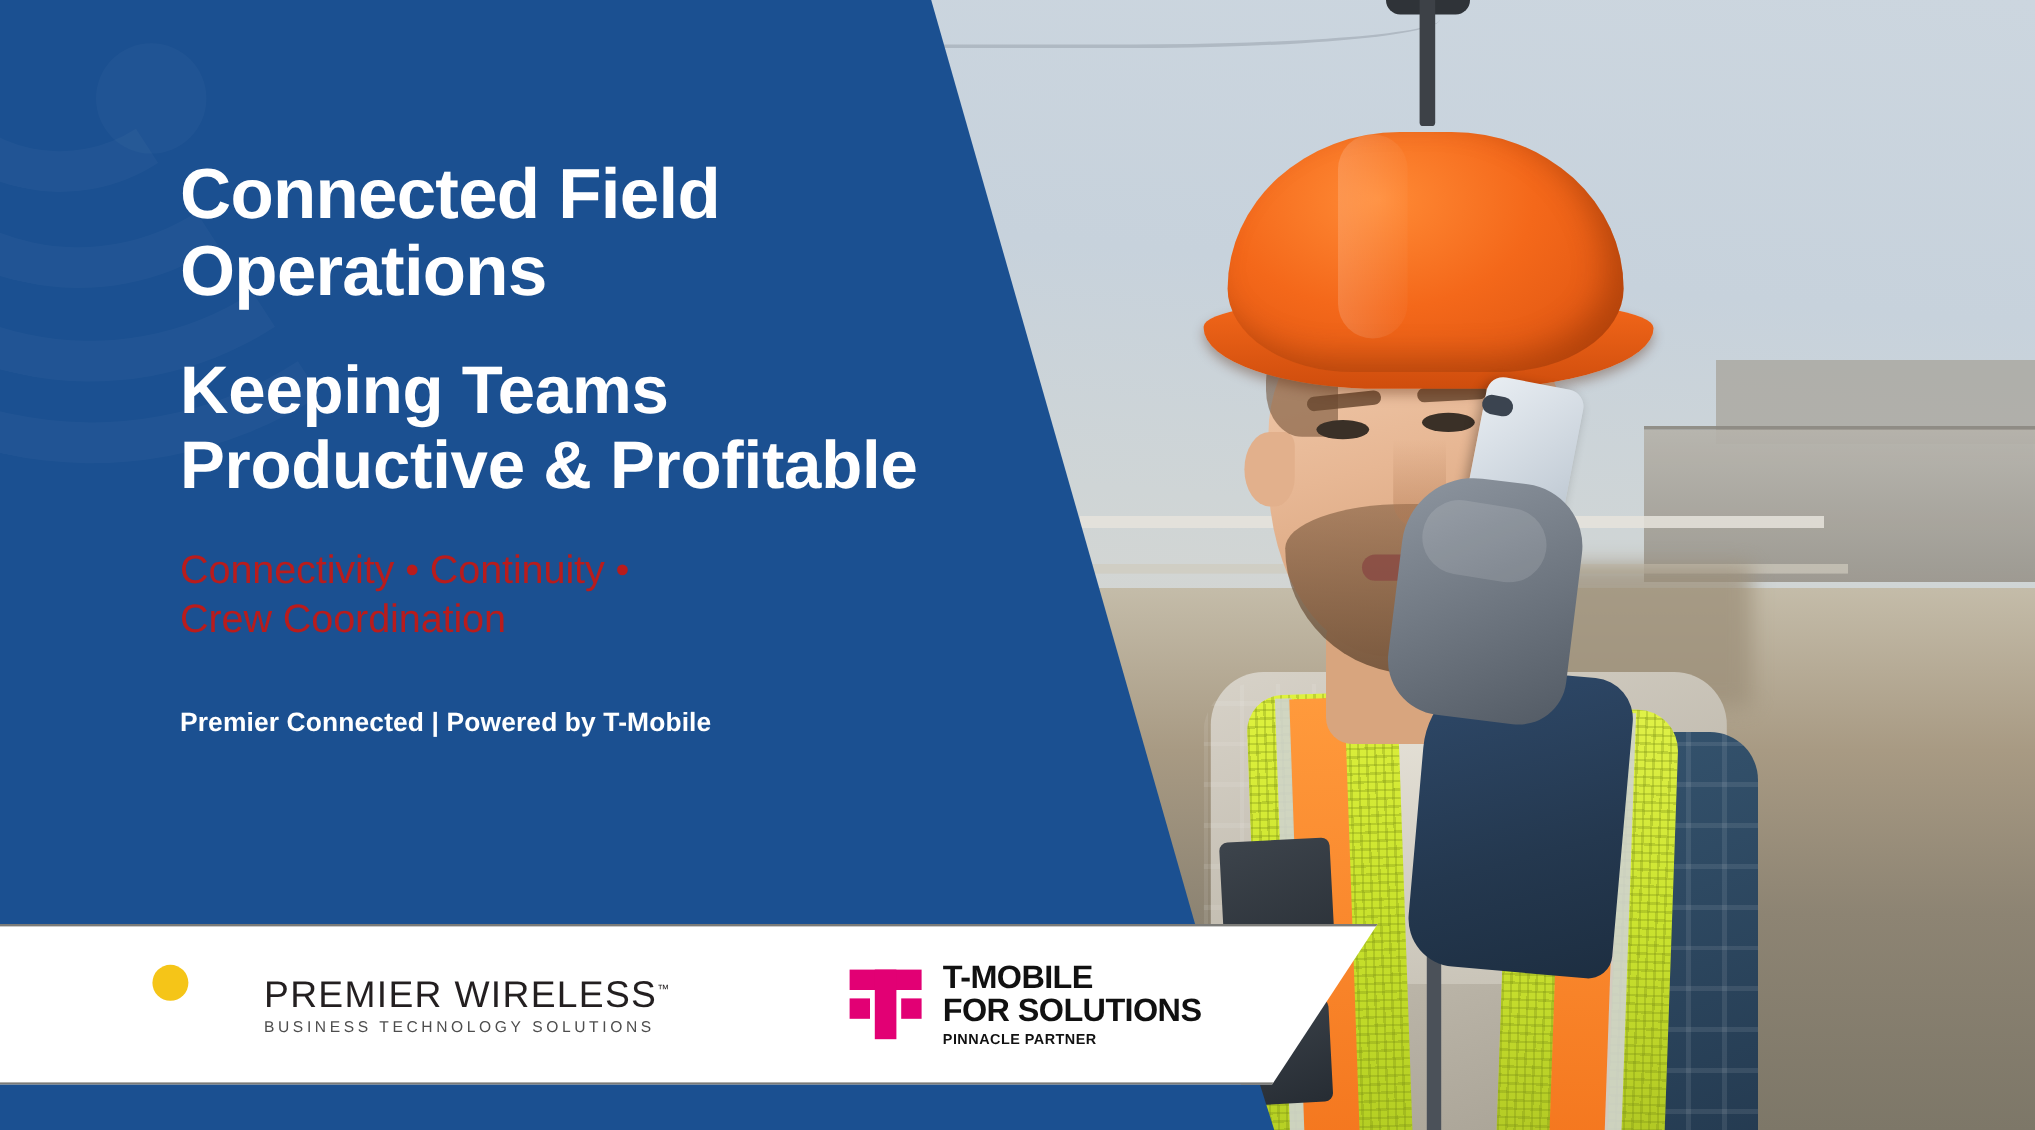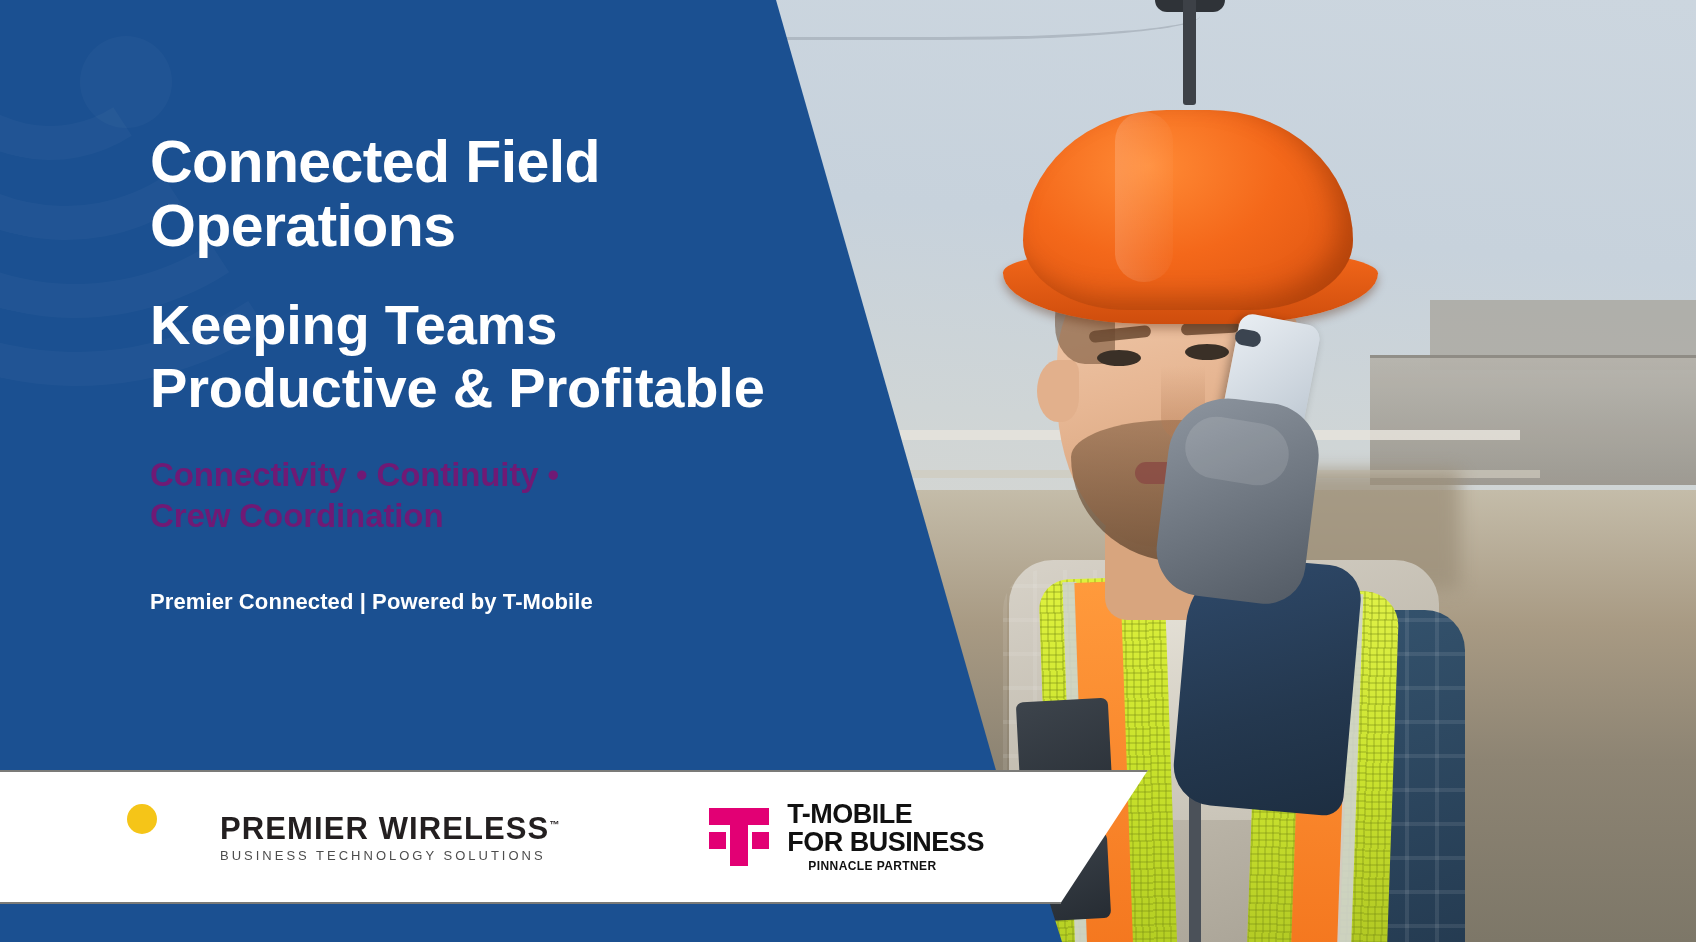--- a/index.html
+++ b/index.html
@@ -265,21 +265,21 @@
   .copy{position:absolute;left:150px;top:130px;width:620px;}
   .headline{
     color:#fff;font-size:59px;line-height:1.09;font-weight:700;
     letter-spacing:-.6px;margin:0 0 34px 0;white-space:pre-line;
   }
   .subhead{
     color:#fff;font-size:56px;line-height:1.13;font-weight:700;
     letter-spacing:-.2px;margin:0 0 36px 0;white-space:pre-line;
   }
   .tagline{
-    color:#701a75;font-size:33px;line-height:1.24;font-weight:700;
+    color:#b91c1c;font-size:33px;line-height:1.24;font-weight:400;
     letter-spacing:-.1px;margin:0 0 52px 0;white-space:pre-line;
   }
   .attribution{
     color:#fff;font-size:22px;font-weight:700;letter-spacing:.1px;margin:0;
   }
 
   
   .footer{
     position:absolute;left:0;top:770px;width:1150px;height:134px;
     background:#fff;
@@ -300,40 +300,40 @@
   }
   .pw-mark .sw{
     position:absolute;border-radius:50%;
     border-style:solid;border-color:transparent;
   }
   .sw1{left:6px;top:12px;width:72px;height:58px;border-width:14px;border-bottom-color:#1B5AA0;transform:rotate(-13deg);}
   .sw2{left:0px;top:24px;width:74px;height:48px;border-width:10px;border-bottom-color:#2E77BF;transform:rotate(-10deg);}
   .sw3{left:-2px;top:34px;width:70px;height:36px;border-width:7px;border-bottom-color:#5D9BD4;transform:rotate(-7deg);}
   .pw-words{display:flex;flex-direction:column;gap:5px;}
   .pw-name{
-    font-size:31px;font-weight:700;color:#231f20;letter-spacing:1.1px;
+    font-size:31px;font-weight:400;color:#231f20;letter-spacing:1.1px;
     line-height:1;position:relative;white-space:nowrap;
   }
   .pw-tm{font-size:10px;vertical-align:super;letter-spacing:0;}
   .pw-tag{
     font-size:13px;color:#4d4d4d;letter-spacing:3.0px;line-height:1;white-space:nowrap;
   }
 
   
   .tm-logo{display:flex;align-items:center;gap:18px;}
   .tm-mark{position:relative;width:60px;height:58px;flex:0 0 auto;}
   .tm-mark .sq{position:absolute;background:#E20074;}
   .tm-sq-l2{left:0;top:24px;width:17px;height:17px;}
   .tm-sq-r2{right:0;top:24px;width:17px;height:17px;}
   .tm-stem{left:21px;top:0;width:18px;height:58px;}
   .tm-bar{left:0;top:0;width:60px;height:17px;}
   .tm-words{display:flex;flex-direction:column;}
   .tm-l1{font-size:27px;font-weight:700;color:#111;letter-spacing:-.5px;line-height:1.02;}
   .tm-l2{font-size:27px;font-weight:700;color:#111;letter-spacing:-.5px;line-height:1.02;}
-  .tm-l3{font-size:12px;font-weight:700;color:#111;letter-spacing:.4px;margin-top:3px;margin-left:21px;}
+  .tm-l3{font-size:12px;font-weight:700;color:#111;letter-spacing:.4px;margin-top:3px;}
 
   .bottom-strip{
     position:absolute;left:0;top:904px;width:1100px;height:38px;
     background:#1B5091;
     clip-path:polygon(0 0, 1050px 0, 1062px 38px, 0 38px);
   }
 </style>
 </head>
 <body>
 
@@ -430,21 +430,21 @@
 
       <div class="tm-logo">
         <div class="tm-mark">
           <div class="sq tm-bar"></div>
           <div class="sq tm-stem"></div>
           <div class="sq tm-sq-l2"></div>
           <div class="sq tm-sq-r2"></div>
         </div>
         <div class="tm-words">
           <div class="tm-l1">T-MOBILE</div>
-          <div class="tm-l2">FOR BUSINESS</div>
+          <div class="tm-l2">FOR SOLUTIONS</div>
           <div class="tm-l3">PINNACLE PARTNER</div>
         </div>
       </div>
 
     </div>
   </div>
 
   <div class="bottom-strip"></div>
 </div>
 

